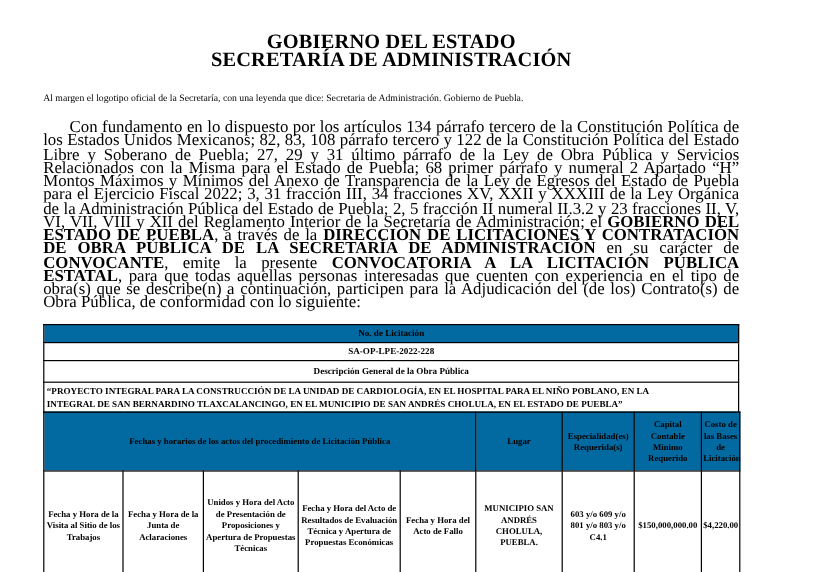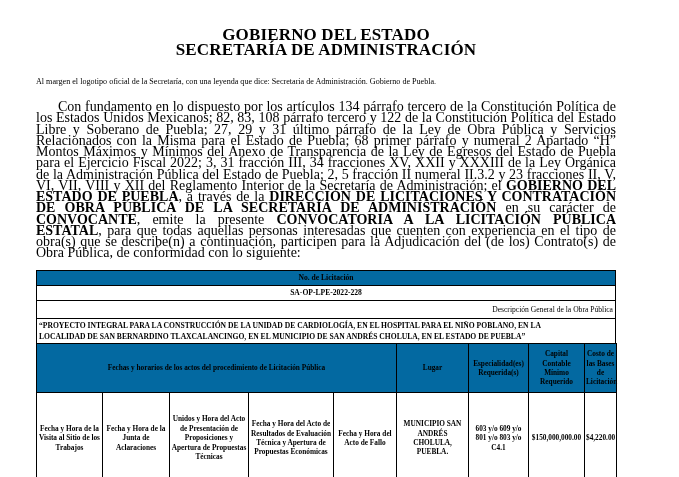--- a/index.html
+++ b/index.html
@@ -85,23 +85,23 @@
     text-align: center;
     height: 12px;
   }
   .td-lic-val {
     font-weight: bold;
     font-size: 7.9px;
     text-align: center;
     height: 12px;
   }
   .td-desc-lbl {
-    font-weight: normal;
+    font-weight: bold;
     font-size: 8.1px;
-    text-align: right;
+    text-align: center;
     height: 15px;
     padding-left: 3px;
   }
   .td-proj {
     font-weight: bold;
     font-size: 8.05px;
     line-height: 11.2px;
     text-align: justify;
     padding: 2px 3px 3px 3px;
   }
@@ -184,21 +184,21 @@
       </tr>
       <tr>
         <td class="td-lic-val">SA-OP-LPE-2022-228</td>
       </tr>
       <tr>
         <td class="td-desc-lbl">Descripción General de la Obra Pública</td>
       </tr>
       <tr>
         <td class="td-proj">
               <span>“PROYECTO INTEGRAL PARA LA CONSTRUCCIÓN DE LA UNIDAD DE CARDIOLOGÍA, EN EL HOSPITAL PARA EL NIÑO POBLANO, EN LA</span>
-              <span>LOCALIDAD DE SAN BERNARDINO TLAXCALANCINGO, EN EL MUNICIPIO DE SAN ANDRÉS CHOLULA, EN EL ESTADO DE PUEBLA”</span>
+              <span>INTEGRAL DE SAN BERNARDINO TLAXCALANCINGO, EN EL MUNICIPIO DE SAN ANDRÉS CHOLULA, EN EL ESTADO DE PUEBLA”</span>
             </td>
       </tr>
     </tbody>
       </table>
 
     <table class="grid">
       <colgroup>
         <col style="width:66px">
         <col style="width:67px">
         <col style="width:79px">

